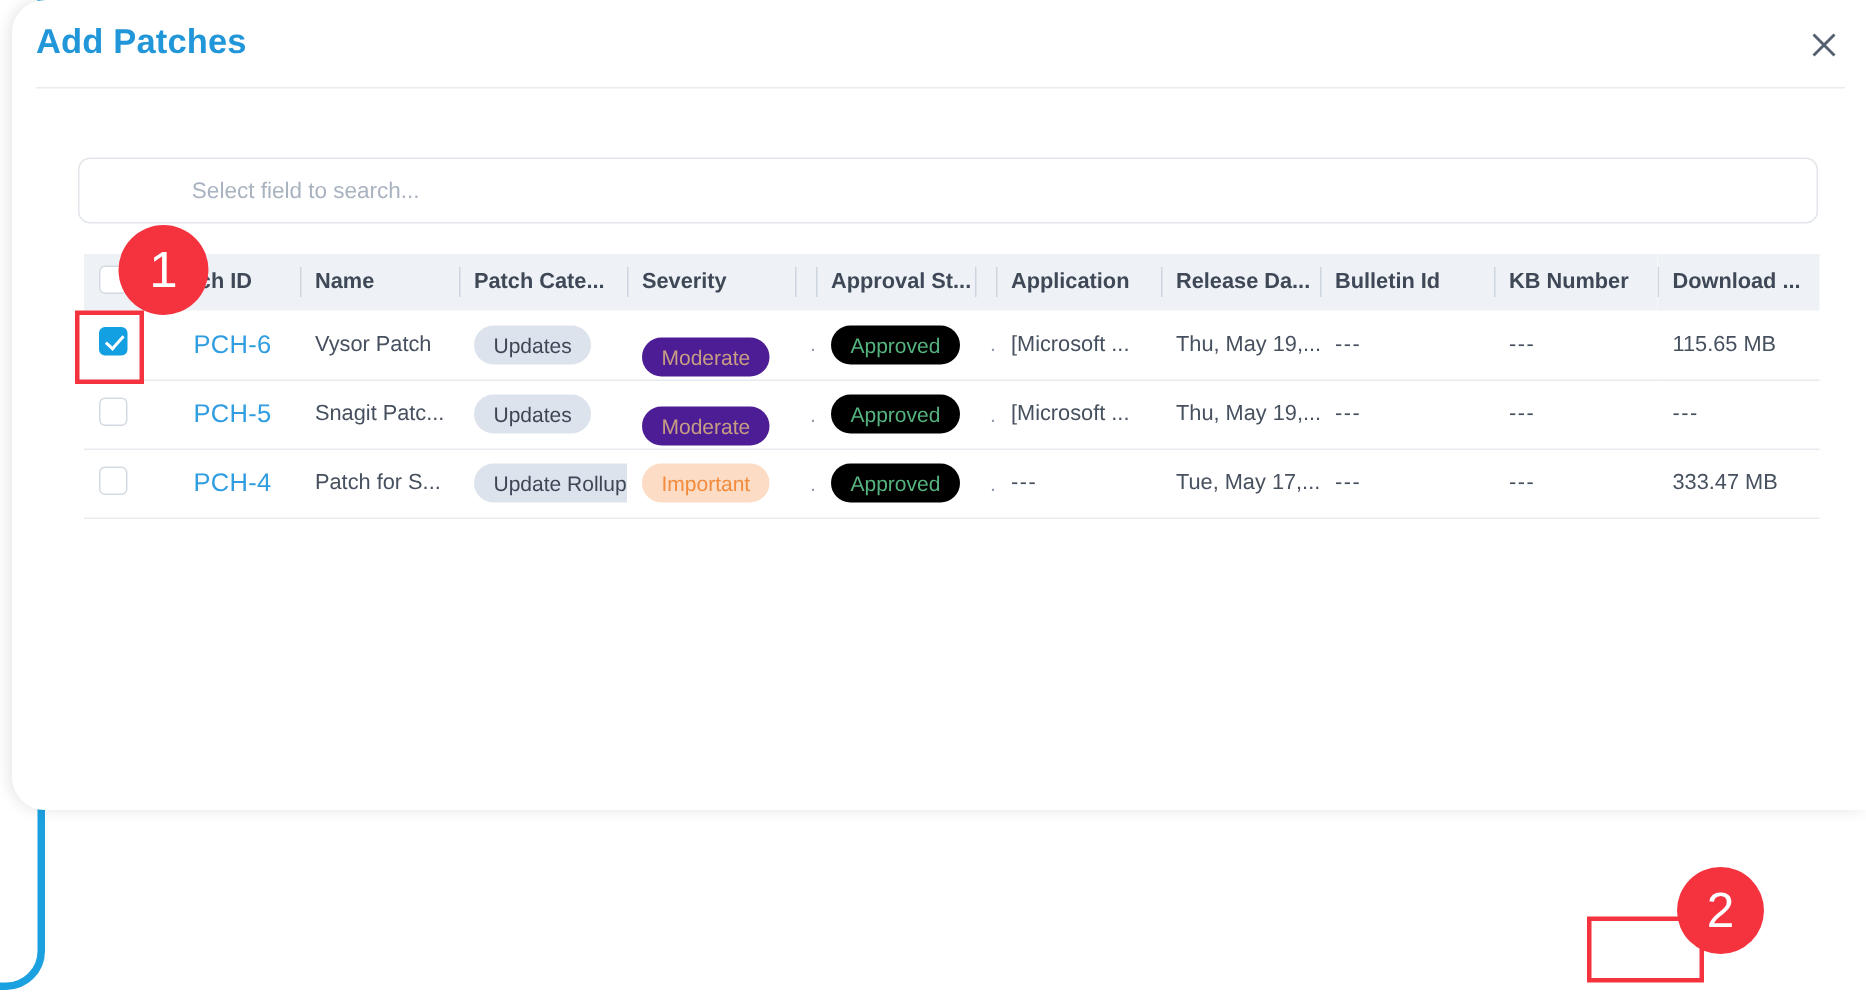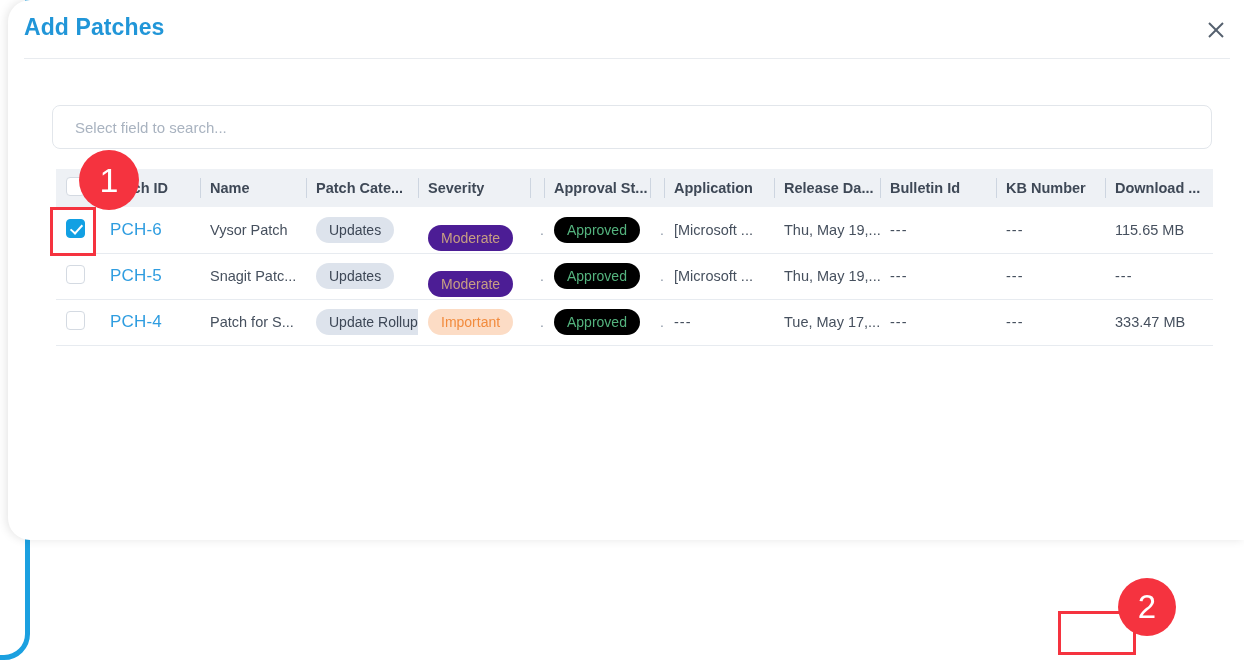--- a/index.html
+++ b/index.html
@@ -83,20 +83,21 @@
     top: 105px;
     width: 1160px;
     height: 44px;
     border: 1px solid #e2e6eb;
     border-radius: 8px;
     box-sizing: border-box;
     background: #fff;
     display: flex;
     align-items: center;
     padding-left: 20px;
+    justify-content: flex-end;
   }
   .search-box input {
     border: none;
     outline: none;
     font-family: "Liberation Sans", sans-serif;
     font-size: 15px;
     color: #4a5360;
     width: 95%;
     background: transparent;
   }
@@ -148,21 +149,21 @@
     padding: 0 0 0 10px;
     border-bottom: 1px solid #e7ebf0;
     white-space: nowrap;
     overflow: hidden;
     box-sizing: border-box;
     vertical-align: middle;
   }
   table.grid tbody tr:first-child td { border-top: none; }
 
   .c-check { width: 44px; }
-  .c-id { width: 100px; }
+  .c-id { width: 100px; text-align: center; }
   .c-name { width: 106px; }
   .c-cat { width: 112px; }
   .c-sev { width: 112px; }
   .c-dots { width: 14px; }
   .c-appr { width: 106px; }
   .c-dots2 { width: 14px; }
   .c-app { width: 110px; }
   .c-rel { width: 106px; text-align: right; }
   .c-bul { width: 116px; }
   .c-kb { width: 109px; }

